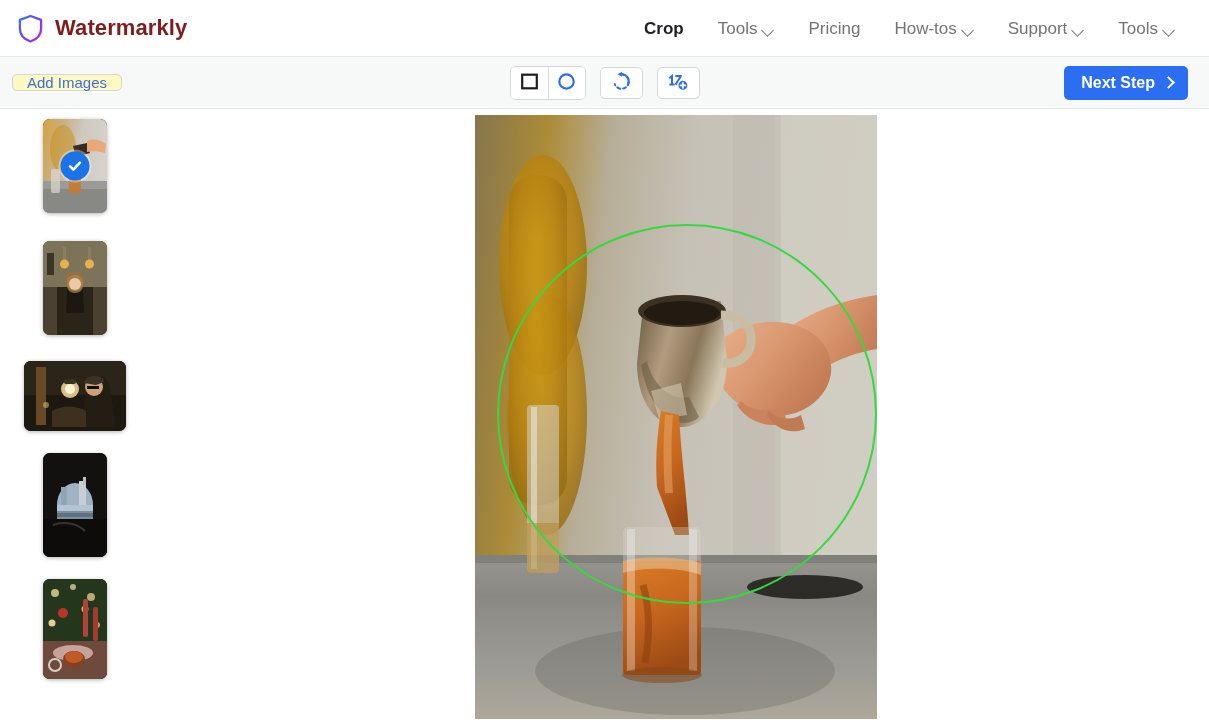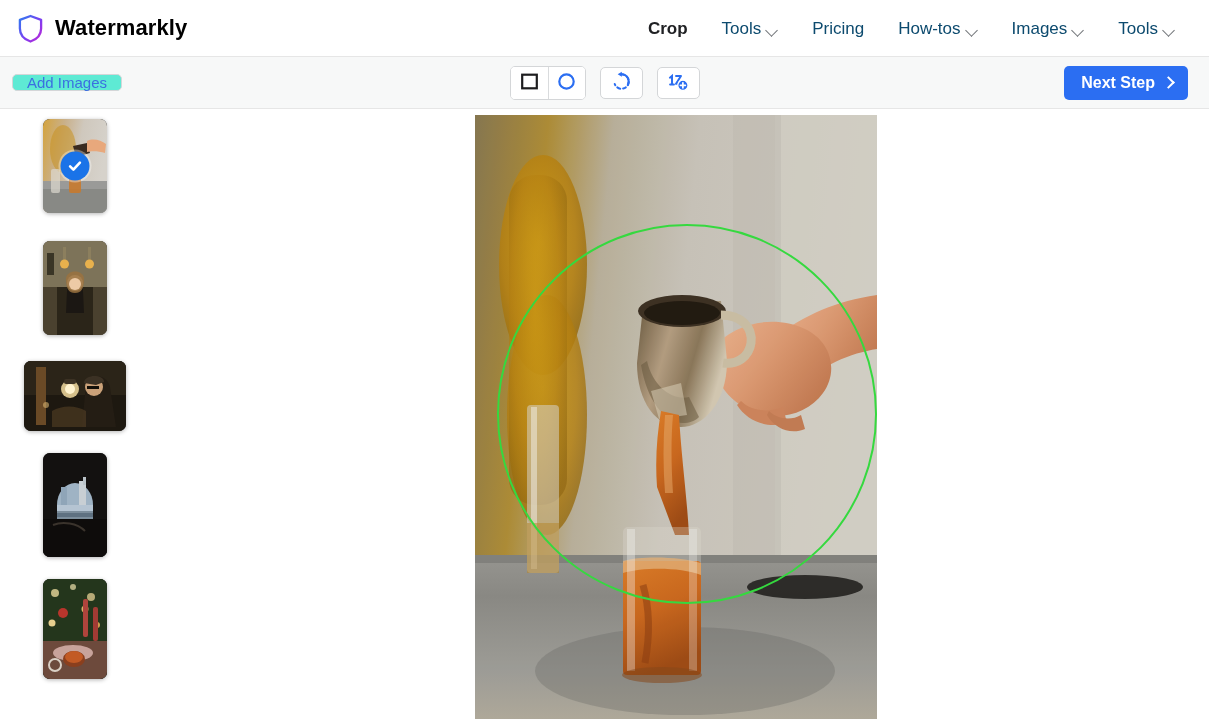--- a/index.html
+++ b/index.html
@@ -28,40 +28,40 @@
     display: flex;
     align-items: center;
     gap: 11px;
     margin-left: 17px;
     cursor: pointer;
   }
   .brand-mark { width: 27px; height: 29px; display: block; }
   .brand-name {
     font-size: 22px;
     font-weight: bold;
-    color: #000000;
+    color: #7f1d1d;
     letter-spacing: 0.1px;
   }
 
   .nav {
     position: absolute;
     right: 17px;
     top: 0;
     height: 57px;
     display: flex;
     align-items: flex-end;
     gap: 0px;
   }
   .nav-item {
     display: flex;
     align-items: center;
     gap: 6px;
     padding: 0 17px;
     font-size: 17px;
-    color: #0c4a6e;
+    color: #737373;
     cursor: pointer;
     white-space: nowrap;
     height: 57px;
   }
   .nav-item.active {
     color: #202124;
     font-weight: bold;
   }
   .caret {
     display: inline-block;
@@ -92,21 +92,21 @@
     align-items: center;
   }
 
   .tb-left {
     display: flex;
     align-items: center;
     gap: 11px;
     margin-left: 12px;
   }
   .btn-outline {
-    background: #5eead4;
+    background: #fef9c3;
     border: 1px solid #d4d6d8;
     border-radius: 5px;
     color: #3b6fe0;
     font-size: 15px;
     font-family: "Liberation Sans", sans-serif;
     padding: 0 14px;
     cursor: pointer;
     line-height: 1;
   }
 
@@ -285,21 +285,21 @@
       <i class="caret"></i>
     </div>
     <div class="nav-item">
       <span>Pricing</span>
     </div>
     <div class="nav-item">
       <span>How-tos</span>
       <i class="caret"></i>
     </div>
     <div class="nav-item">
-      <span>Images</span>
+      <span>Support</span>
       <i class="caret"></i>
     </div>
     <div class="nav-item">
       <span>Tools</span>
       <i class="caret"></i>
     </div>
   </nav>
 </div>
 
 <div class="toolbar">

